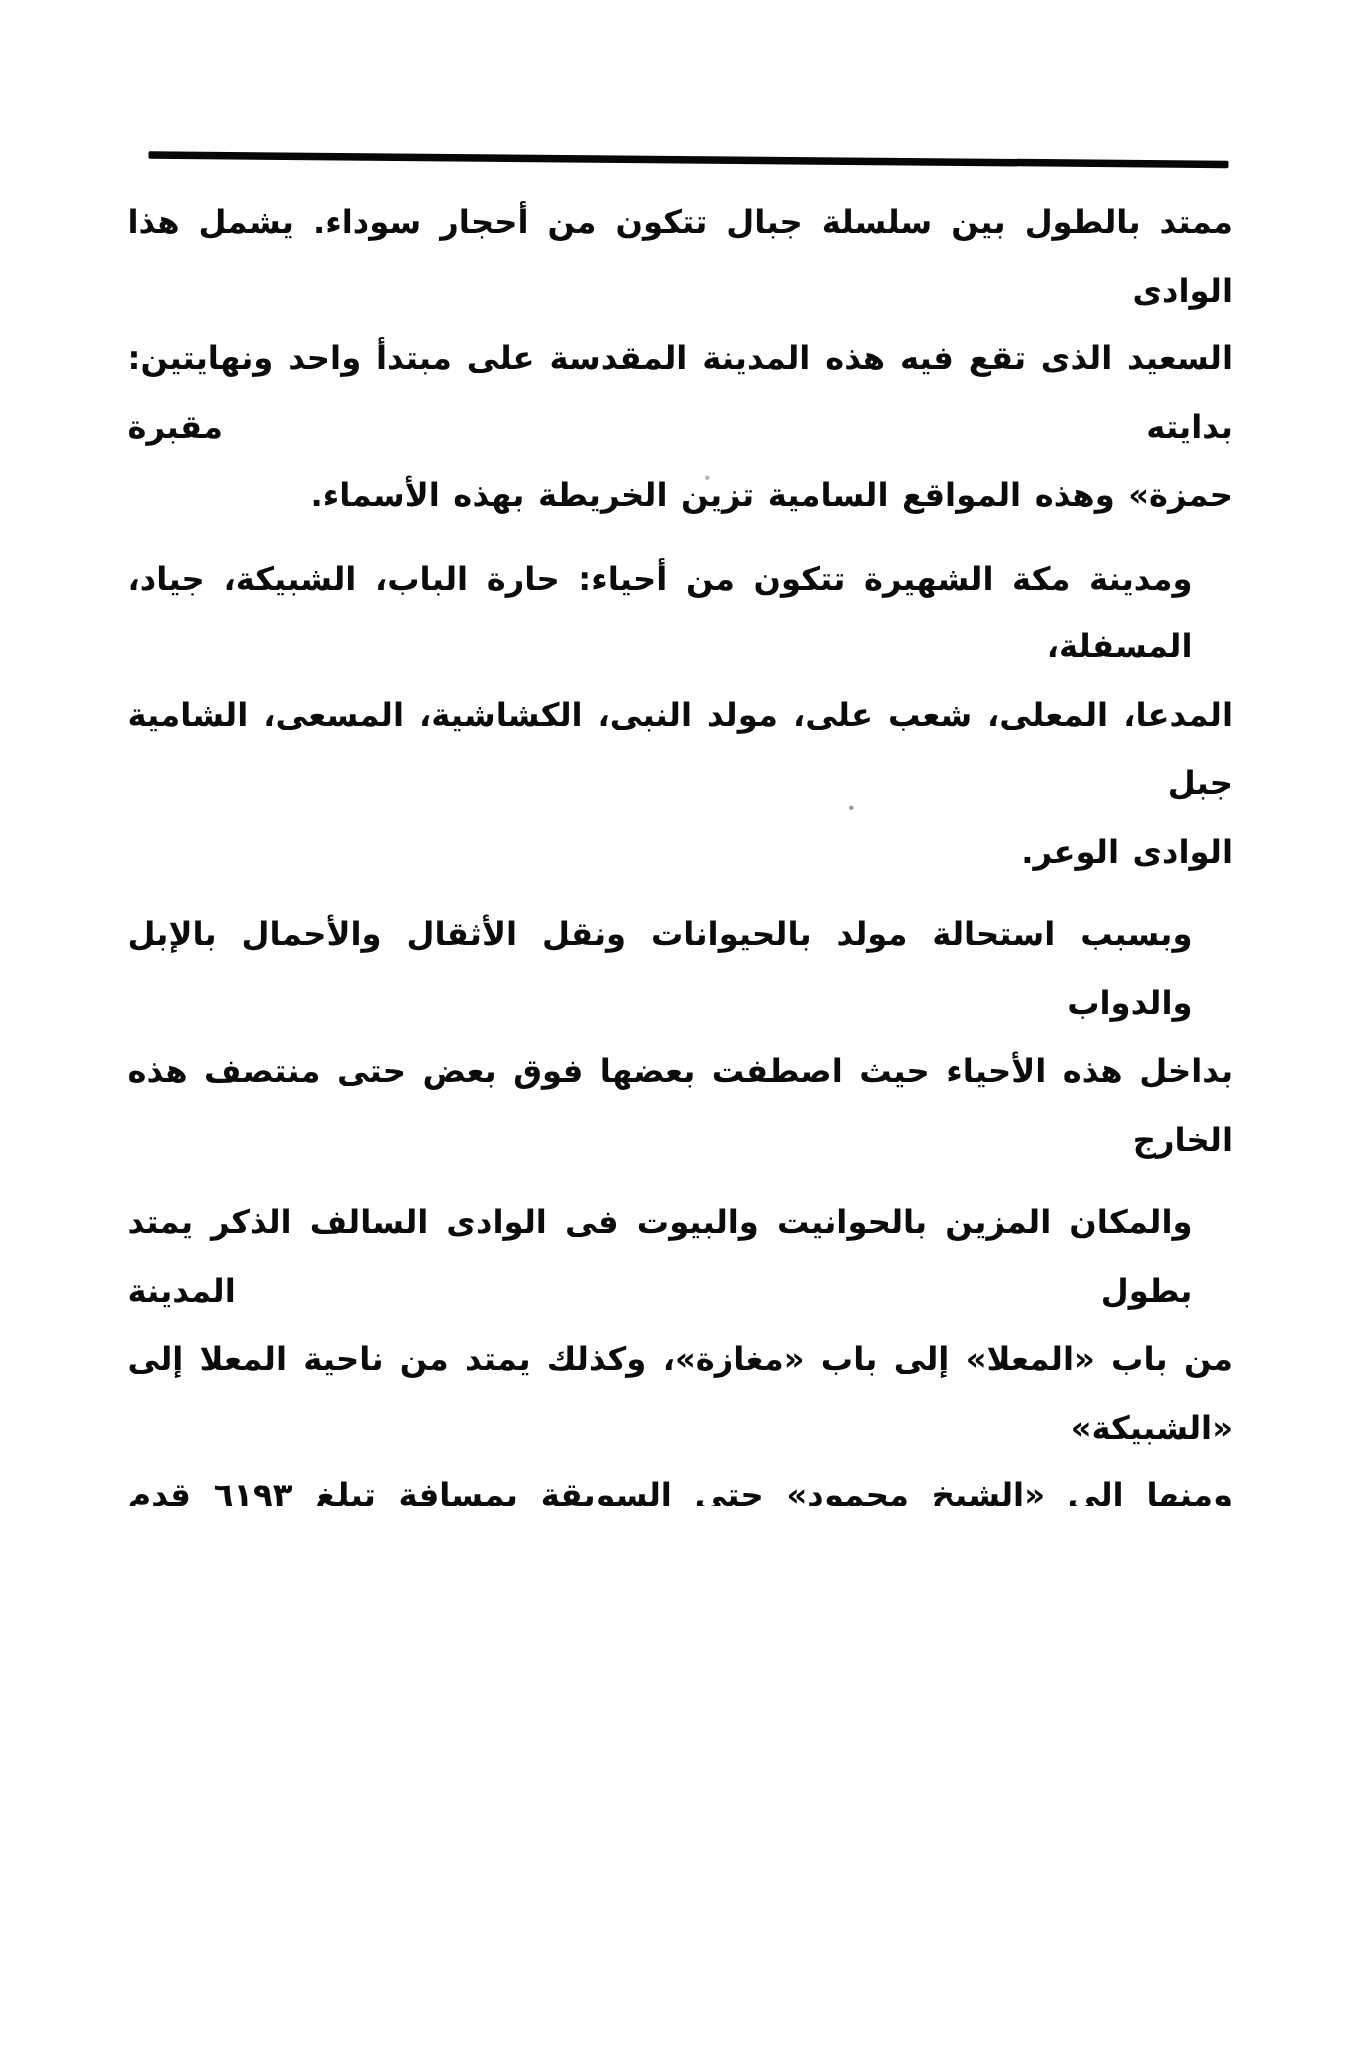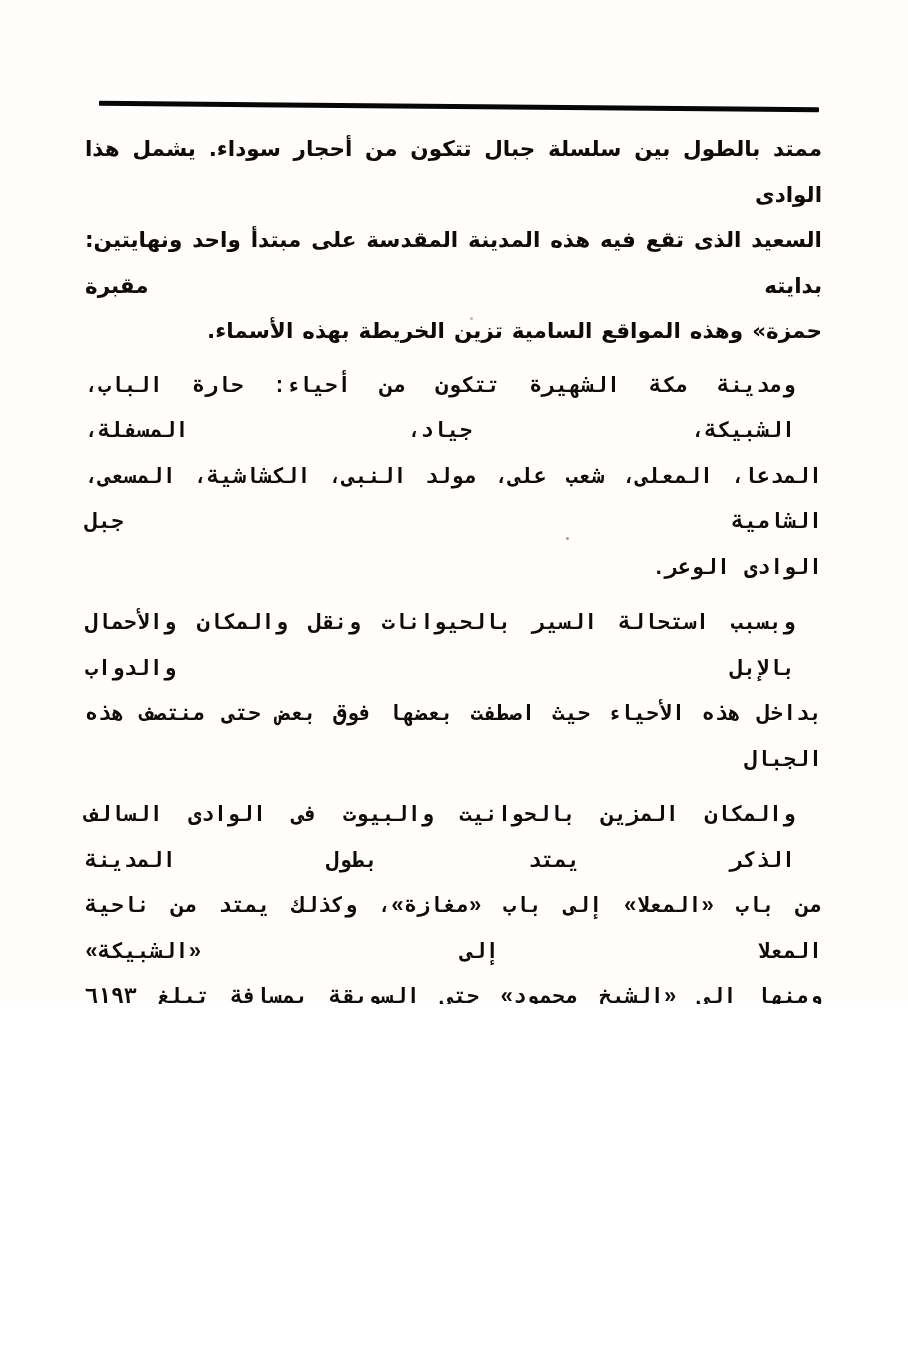--- a/index.html
+++ b/index.html
@@ -33,21 +33,21 @@
     direction: rtl;
     unicode-bidi: embed;
   }
   .para {
     font-size: 21.5px;
     font-weight: 700;
     line-height: 45.5px;
     letter-spacing: 0;
     color: #0d0c0b;
   }
-  .para + .para { margin-top: 10px; font-family: Liberation Mono, monospace; }
+  .para + .para { margin-top: 10px; }
   .line {
     display: block;
     text-align: justify;
     text-align-last: justify;
     word-spacing: 1.5px;
     white-space: normal;
   }
   .line.first { padding-right: 27px; }   
   .line.end  { text-align-last: right; } 
   
@@ -101,22 +101,22 @@
       <span class="line end">حمزة» وهذه المواقع السامية تزين الخريطة بهذه الأسماء.</span>
     </p>
 
     <p class="para">
       <span class="line first">ومدينة مكة الشهيرة تتكون من أحياء: حارة الباب، الشبيكة، جياد، المسفلة،</span>
       <span class="line">المدعا، المعلى، شعب على، مولد النبى، الكشاشية، المسعى، الشامية جبل</span>
       <span class="line end">الوادى الوعر.</span>
     </p>
 
     <p class="para">
-      <span class="line first">وبسبب استحالة السير بالحيوانات ونقل والمكان والأحمال بالإبل والدواب</span>
-      <span class="line">بداخل هذه الأحياء حيث اصطفت بعضها فوق بعض حتى منتصف هذه الجبال</span>
+      <span class="line first">وبسبب استحالة مولد بالحيوانات ونقل الأثقال والأحمال بالإبل والدواب</span>
+      <span class="line">بداخل هذه الأحياء حيث اصطفت بعضها فوق بعض حتى منتصف هذه الخارج</span>
     </p>
 
     <p class="para">
       <span class="line first">والمكان المزين بالحوانيت والبيوت فى الوادى السالف الذكر يمتد بطول المدينة</span>
       <span class="line">من باب «المعلا» إلى باب «مغازة»، وكذلك يمتد من ناحية المعلا إلى «الشبيكة»</span>
       <span class="line">ومنها إلى «الشيخ محمود» حتى السويقة بمسافة تبلغ ٦١٩٣ قدم وثمانى بوصات</span>
 
     </p>
 
   </div>

